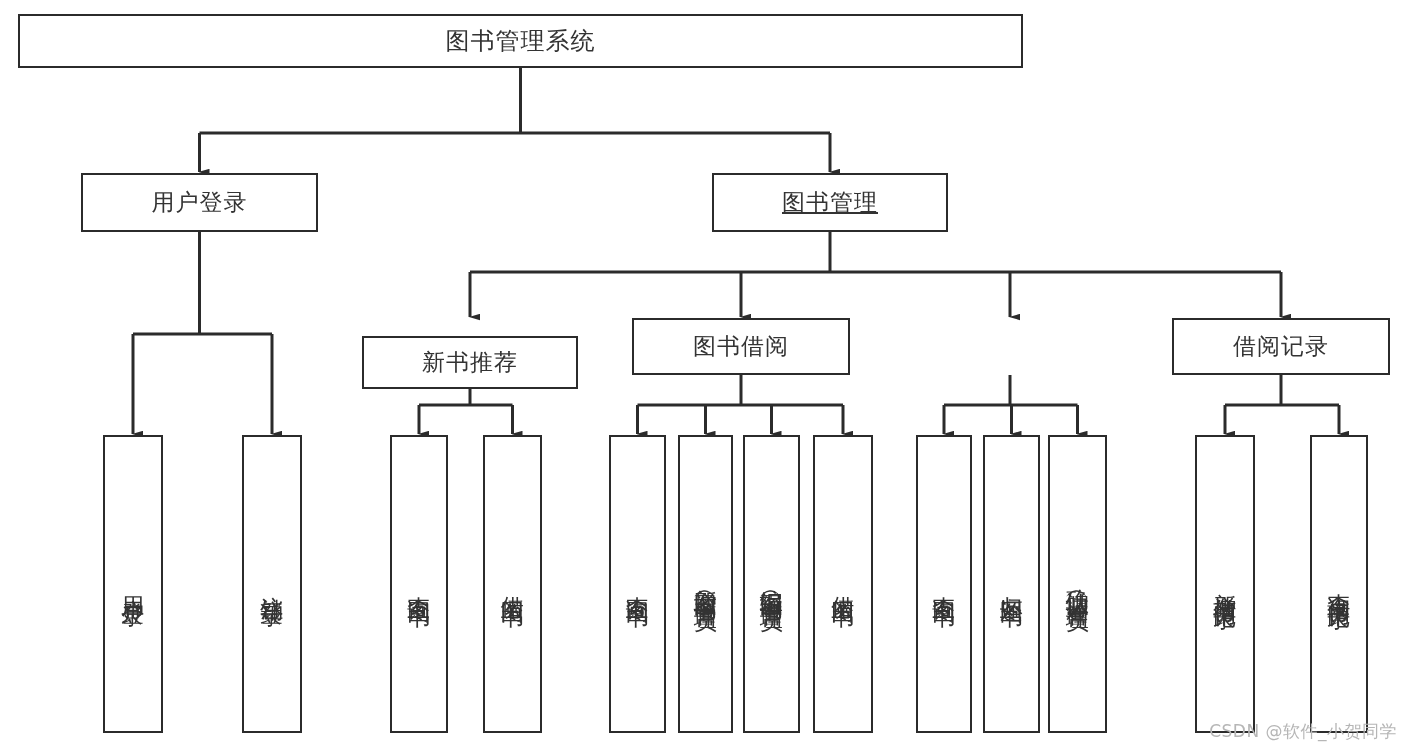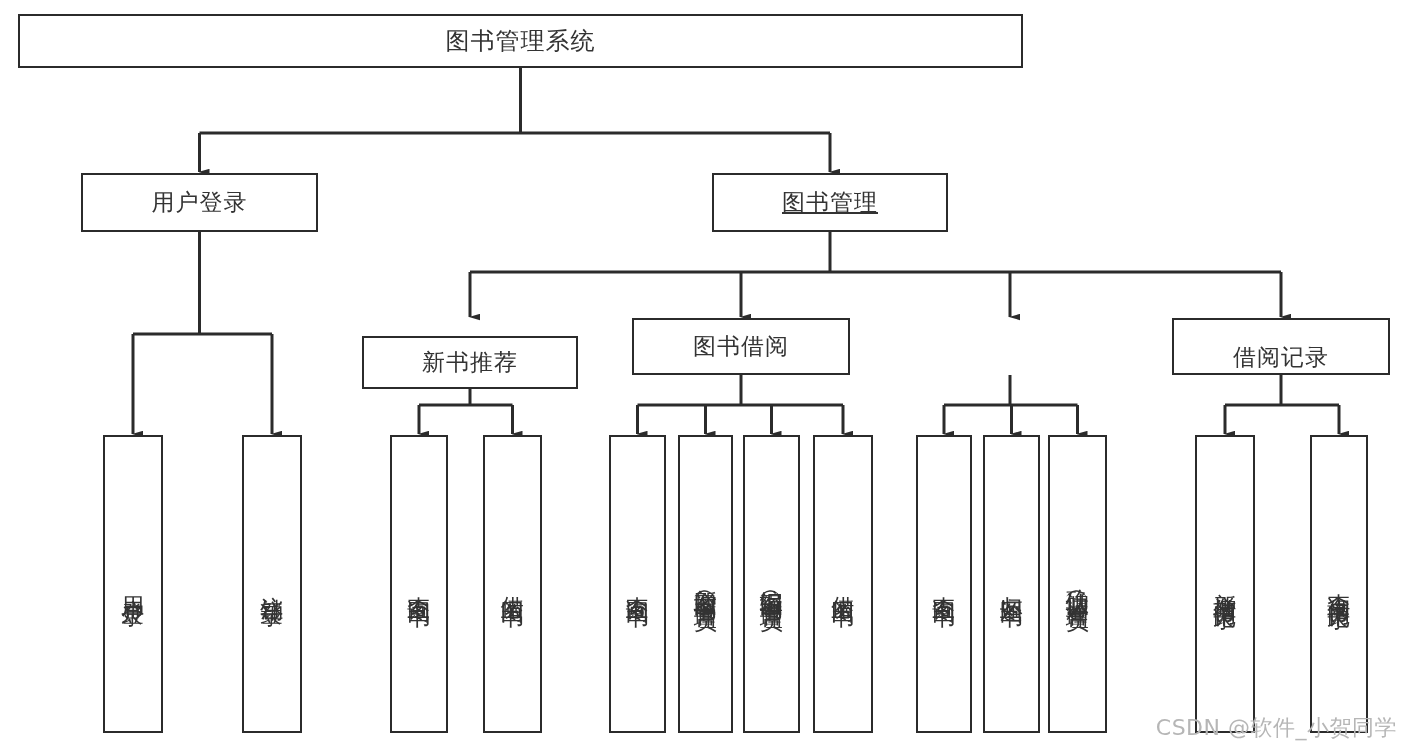--- a/index.html
+++ b/index.html
@@ -5,21 +5,21 @@
   html,body{margin:0;padding:0;background:#ffffff;}
   body{font-family:"DejaVu Sans","Liberation Sans",sans-serif;}
   #stage{position:relative;width:1405px;height:747px;background:#ffffff;overflow:hidden;}
   #edges{position:absolute;left:0;top:0;width:1405px;height:747px;}
   .node{position:absolute;box-sizing:border-box;background:#ffffff;
         border:2.5px solid #2b2b2b;display:flex;align-items:center;justify-content:center;}
   .node.h{font-size:23px;color:#333;letter-spacing:1px;}
   .node.v{writing-mode:vertical-rl;text-orientation:upright;
           font-size:23px;color:#333;line-height:1.32;letter-spacing:3px;padding:4px 0;}
   .node.root{font-size:24px;}
-  .wm{position:absolute;right:8px;bottom:4px;font-size:22px;color:#b6b6b6;
+  .wm{position:absolute;right:8px;bottom:4px;font-size:17px;color:#b6b6b6;
       white-space:nowrap;letter-spacing:.5px;margin-left:8px;}
 </style>
 </head>
 <body>
 
 <div id="stage">
 
   <svg id="edges" viewBox="0 0 1405 747" xmlns="http://www.w3.org/2000/svg">
     <defs>
       <marker id="arw" markerWidth="9" markerHeight="11" refX="3.2" refY="10" orient="auto" markerUnits="userSpaceOnUse">
@@ -73,21 +73,21 @@
   <div class="node h" style="left: 712px; top: 173px; width: 236px; height: 59px; text-decoration: underline;">
       <span>图书管理</span>
     </div>
 
   <div class="node h" style="left: 362px; top: 336px; width: 216px; height: 53px;">
       <span>新书推荐</span>
     </div>
   <div class="node h" style="left: 632px; top: 318px; width: 218px; height: 57px;">
       <span>图书借阅</span>
     </div>
-  <div class="node h" style="left: 1172px; top: 318px; width: 218px; height: 57px; align-items: flex-end;">
+  <div class="node h" style="left: 1172px; top: 318px; width: 218px; height: 57px;">
       <span>借阅记录</span>
     </div>
 
   <div class="node v" style="left: 103px; top: 435px; width: 60px; height: 298px;">用户登录</div>
   <div class="node v" style="left: 242px; top: 435px; width: 60px; height: 298px;">注销登录</div>
 
   <div class="node v" style="left: 390px; top: 435px; width: 58px; height: 298px;">查询图书</div>
   <div class="node v" style="left: 483px; top: 435px; width: 59px; height: 298px;">借阅图书</div>
 
   <div class="node v" style="left: 609px; top: 435px; width: 57px; height: 298px;">查询图书</div>

